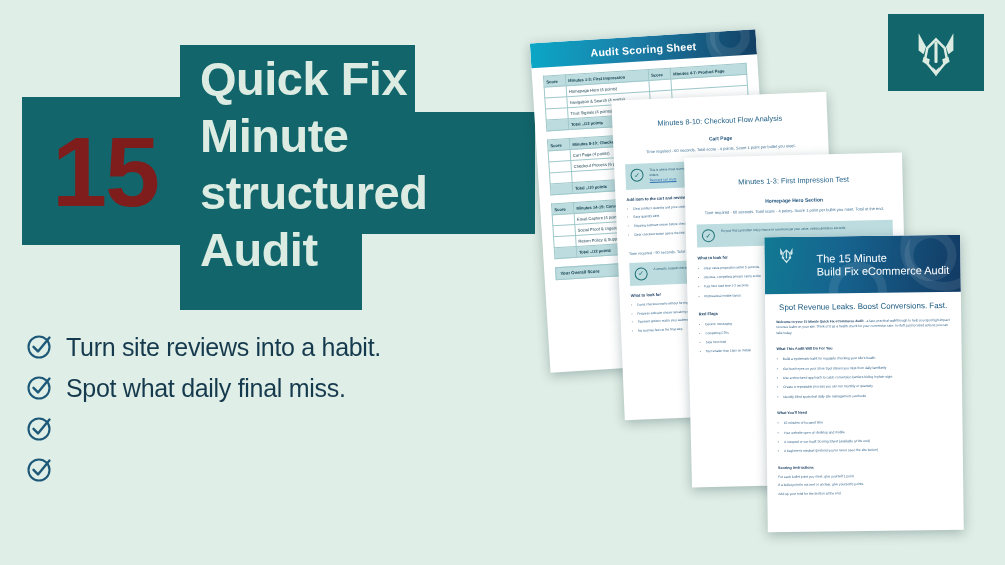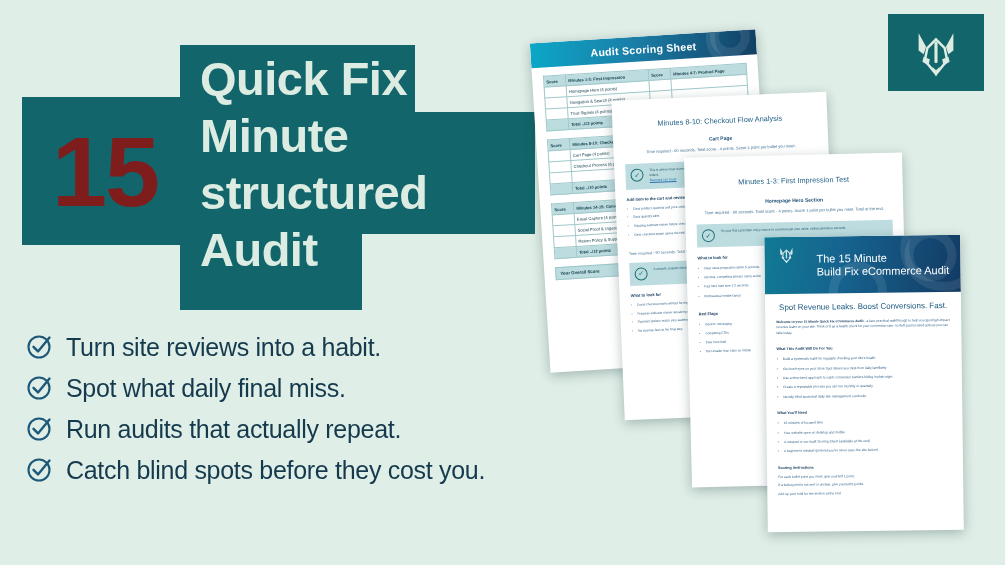--- a/index.html
+++ b/index.html
@@ -188,30 +188,28 @@
       </span>
       <span class="bullet-text">Spot what daily final miss.</span>
     </div>
     <div class="bullet-row">
       <span class="bullet-ico">
         <svg viewBox="0 0 28 28" width="28" height="28">
           <circle cx="13" cy="15" r="10.5" fill="none" stroke="#1d5878" stroke-width="2.1"></circle>
           <path d="M7.5 14.8 L12 19.4 L23.5 5.6" fill="none" stroke="#1d5878" stroke-width="2.4" stroke-linecap="round" stroke-linejoin="round"></path>
         </svg>
       </span>
-      <span class="bullet-text">Run audits that actually repeat.</span>
     </div>
     <div class="bullet-row">
       <span class="bullet-ico">
         <svg viewBox="0 0 28 28" width="28" height="28">
           <circle cx="13" cy="15" r="10.5" fill="none" stroke="#1d5878" stroke-width="2.1"></circle>
           <path d="M7.5 14.8 L12 19.4 L23.5 5.6" fill="none" stroke="#1d5878" stroke-width="2.4" stroke-linecap="round" stroke-linejoin="round"></path>
         </svg>
       </span>
-      <span class="bullet-text">Catch blind spots before they cost you.</span>
     </div>
   </div>
 
   <div id="logo-box">
     <svg viewBox="0 0 100 100" width="62" height="62">
       <g fill="#dcece2">
         <path d="M22 18 L34 40 L30 52 L22 46 Z"></path>
         <path d="M78 18 L66 40 L70 52 L78 46 Z"></path>
         <path d="M50 28 L64 42 L68 62 L50 84 L32 62 L36 42 Z" fill="none" stroke="#dcece2" stroke-width="4"></path>
         <rect x="47.5" y="32" width="5" height="34" rx="2"></rect>

